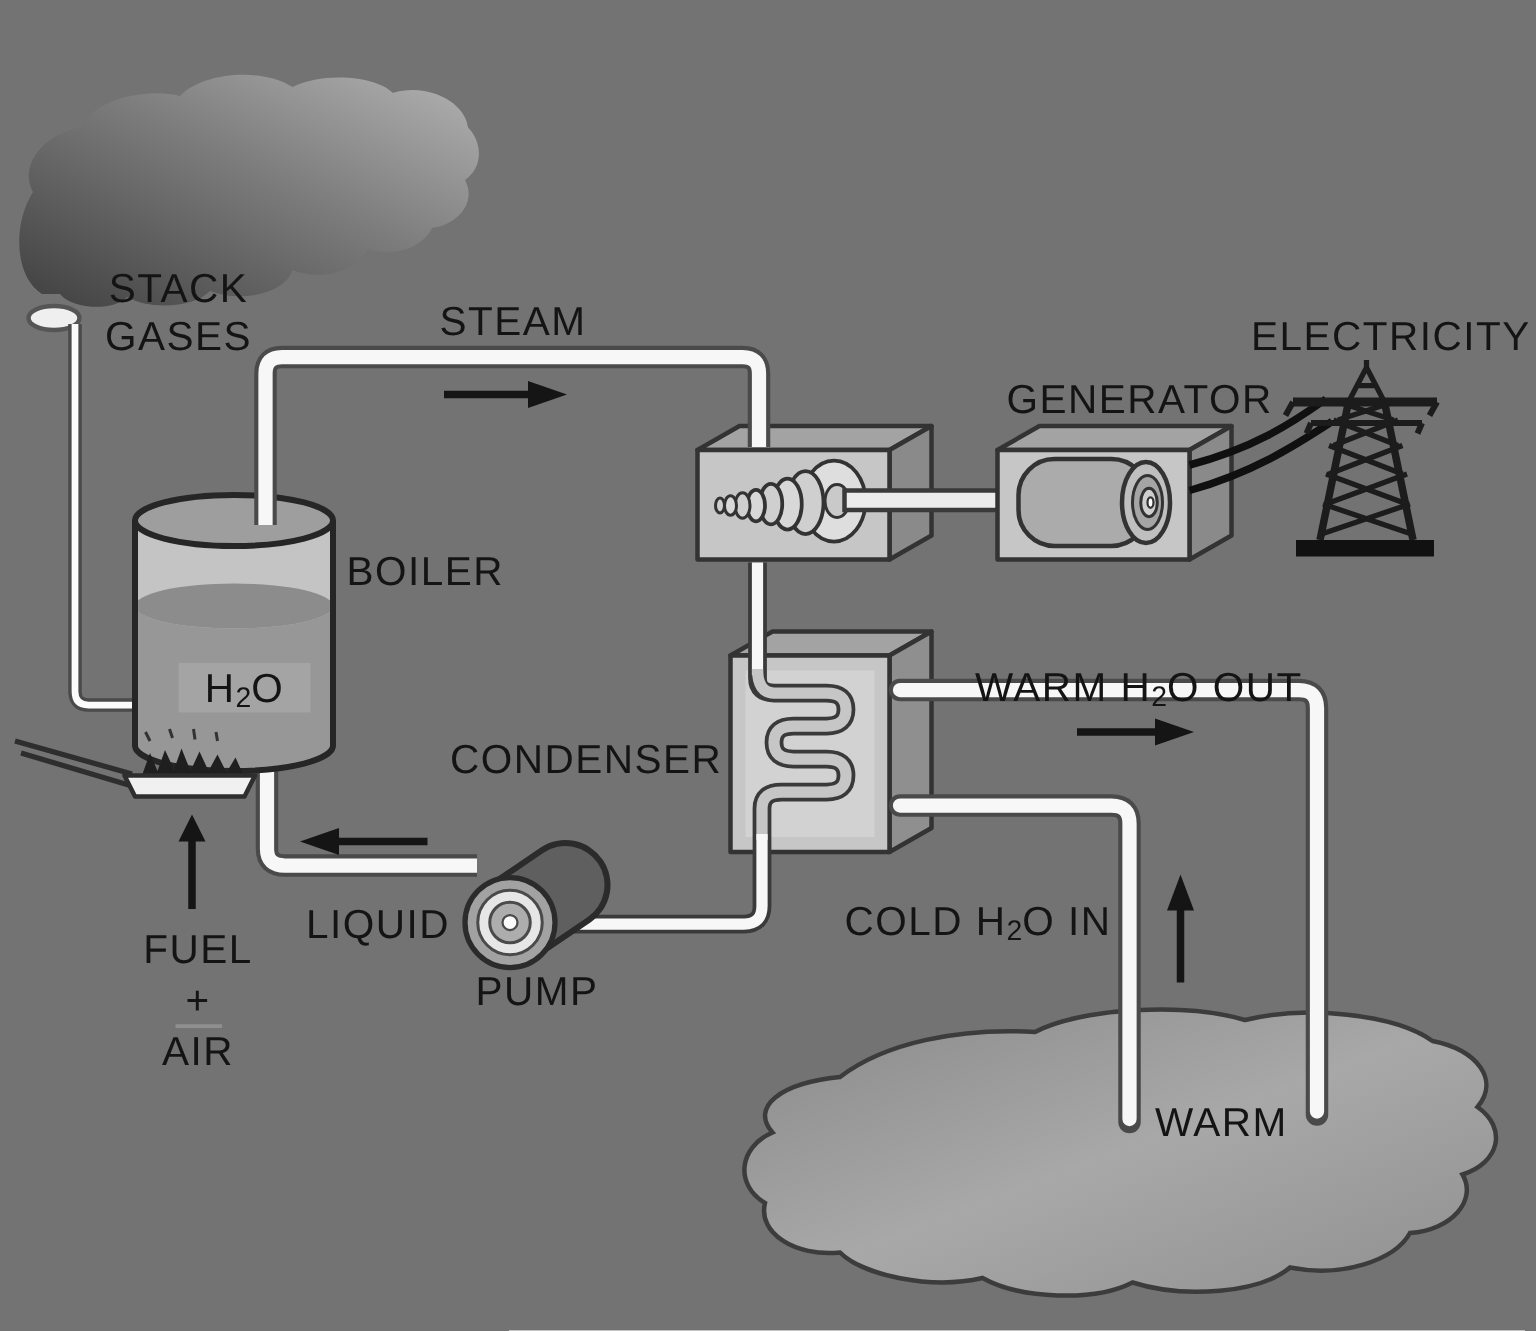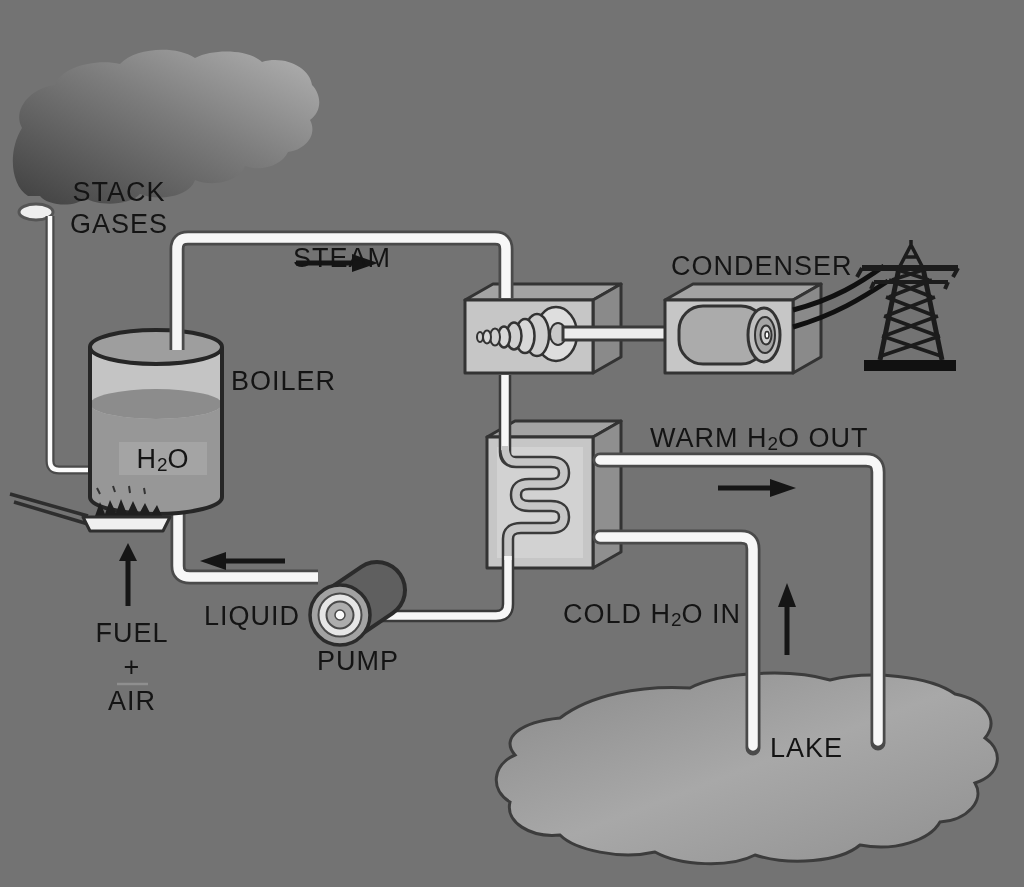--- a/index.html
+++ b/index.html
@@ -182,36 +182,38 @@
       <line x1="128" y1="606" x2="128" y2="558" stroke-width="5"></line>
       <polygon points="128,543 119,561 137,561" stroke="none"></polygon>
     </g>
   </g>
 
   <line x1="117" y1="684" x2="148" y2="684" stroke="#8f8f8f" stroke-width="2.5"></line>
 </svg>
 
 <div class="lbl ctr" style="left:60px;top:176px;width:118px;"><span>STACK</span><br><span>GASES</span></div>
 
-<div class="lbl" style="left:293px;top:198px;margin-top:44px;">STEAM</div>
-
-
-<div class="lbl" style="left:671px;top:250px;">CONDENSER</div>
-
+<div class="lbl" style="left:293px;top:198px;">STEAM</div>
+
+
+<div class="lbl" style="left:671px;top:250px;">GENERATOR</div>
+
+<div class="lbl" style="left:834px;top:208px;">ELECTRICITY</div>
 
 <div class="lbl" style="left:231px;top:365px;">BOILER</div>
 
 <div class="lbl ctr" style="left:118px;top:443px;width:90px;text-align:center;"><span>H</span><span class="sub">2</span><span>O</span></div>
 
-
-<div class="lbl" style="left:650px;top:422px;"><span>WARM H</span><span class="sub">2</span><span>O OUT</span></div>
+<div class="lbl" style="left:300px;top:490px;">CONDENSER</div>
+
+<div class="lbl" style="left:650px;top:442px;"><span>WARM H</span><span class="sub">2</span><span>O OUT</span></div>
 
 <div class="lbl" style="left:563px;top:598px;"><span>COLD H</span><span class="sub">2</span><span>O IN</span></div>
 
 <div class="lbl" style="left:204px;top:600px;">LIQUID</div>
 
 <div class="lbl" style="left:317px;top:645px;">PUMP</div>
 
 <div class="lbl ctr" style="left:88px;top:616px;width:88px;line-height:34px;"><span>FUEL</span><br><span>+</span><br><span>AIR</span></div>
 
-<div class="lbl" style="left:770px;top:732px;">LAKE</div>
+<div class="lbl" style="left:770px;top:732px;">WARM</div>
 
 </div>
 
 </body></html>

